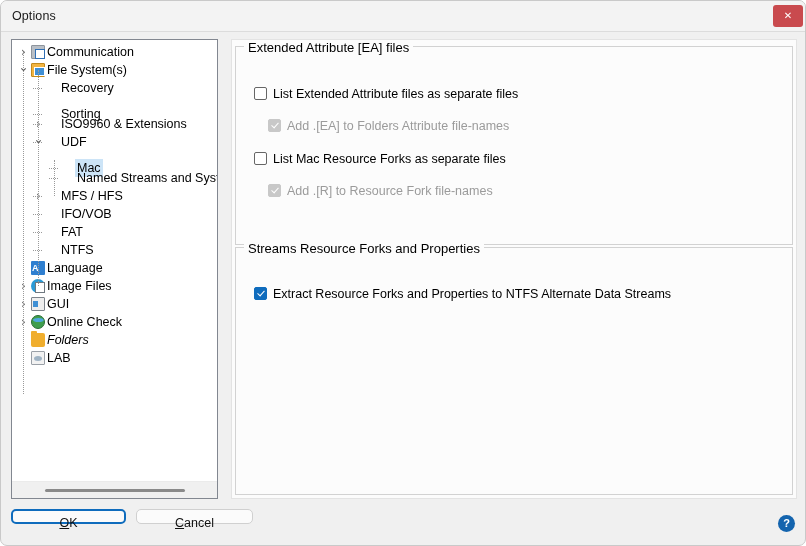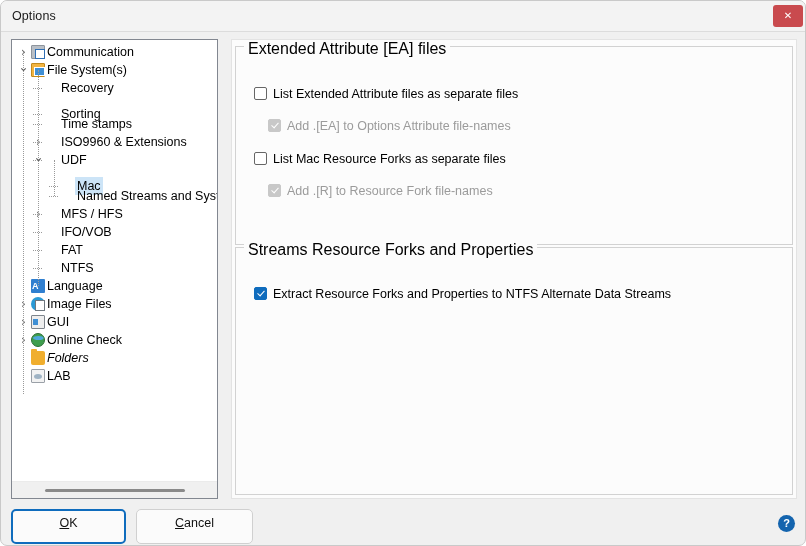--- a/index.html
+++ b/index.html
@@ -274,21 +274,21 @@
     border: 1px solid #d2d2d2;
     box-sizing: border-box;
     background: transparent;
   }
   .groupbox > .gb-title {
     position: absolute;
     top: -7px;
     left: 8px;
     background: #fcfcfc;
     padding: 0 4px;
-    font-size: 16px;
+    font-size: 13px;
     color: #000000;
     white-space: nowrap;
   }
 
   #gb-ea {
     left: 3px;
     top: 6px;
     width: 558px;
     height: 199px;
   }
@@ -357,21 +357,21 @@
     color: #000000;
   }
   .cblabel.disabled {
     color: #9b9b9b;
   }
 
   
   .btn {
     position: absolute;
     top: 508px;
-    height: 35px;
+    height: 15px;
     background: #fbfbfb;
     border: 1px solid #d0d0d0;
     border-radius: 5px;
     box-sizing: border-box;
     font-size: 12.5px;
     color: #111111;
     cursor: pointer;
     text-align: center;
     line-height: 27px;
   }
@@ -431,24 +431,20 @@
             <span class="ico ico-fs" style="left: 19px;"></span>
             <span class="lbl" style="left: 33px;">File System(s)</span>
           </div>
           <div class="tree-row" style="top: 0px;">
             <span class="guide-h" style="left: 21px; top: 9px; width: 9px;"></span>
             <span class="lbl" style="left: 47px;">Recovery</span>
           </div>
           <div class="tree-row" style="top: 8px; text-decoration: underline;">
             <span class="guide-h" style="left: 21px; top: 9px; width: 9px;"></span>
             <span class="lbl" style="left: 47px;">Sorting</span>
-          </div>
-          <div class="tree-row" style="top: 0px;">
-            <span class="guide-h" style="left: 21px; top: 9px; width: 9px;"></span>
-            <span class="lbl" style="left: 47px;">Time stamps</span>
           </div>
           <div class="tree-row" style="top: 0px;">
             <span class="chev" style="left: 20px; font-size: 12px;">›</span>
             <span class="guide-h" style="left: 21px; top: 9px; width: 9px;"></span>
             <span class="lbl" style="left: 47px;">ISO9960 &amp; Extensions</span>
           </div>
           <div class="tree-row" style="top: 0px;">
             <span class="chev" style="left: 20px; font-size: 12px; line-height: 13px;">⌄</span>
             <span class="guide-h" style="left: 21px; top: 9px; width: 9px;"></span>
             <span class="lbl" style="left: 47px;">UDF</span>
@@ -519,21 +515,21 @@
 
     <div class="groupbox" id="gb-ea">
       <div class="gb-title">Extended Attribute [EA] files</div>
       <div id="ea-options">
           <div class="cbrow" style="top: 39px; left: 18px;">
             <span class="cbox"></span>
             <span class="cblabel">List Extended Attribute files as separate files</span>
           </div>
           <div class="cbrow" style="top: 71px; left: 32px;">
             <span class="cbox disabled-checked"></span>
-            <span class="cblabel disabled">Add .[EA] to Options Attribute file-names</span>
+            <span class="cblabel disabled">Add .[EA] to Folders Attribute file-names</span>
           </div>
           <div class="cbrow" style="top: 104px; left: 18px;">
             <span class="cbox"></span>
             <span class="cblabel">List Mac Resource Forks as separate files</span>
           </div>
           <div class="cbrow" style="top: 136px; left: 32px;">
             <span class="cbox disabled-checked"></span>
             <span class="cblabel disabled">Add .[R] to Resource Fork file-names</span>
           </div>
         </div>

